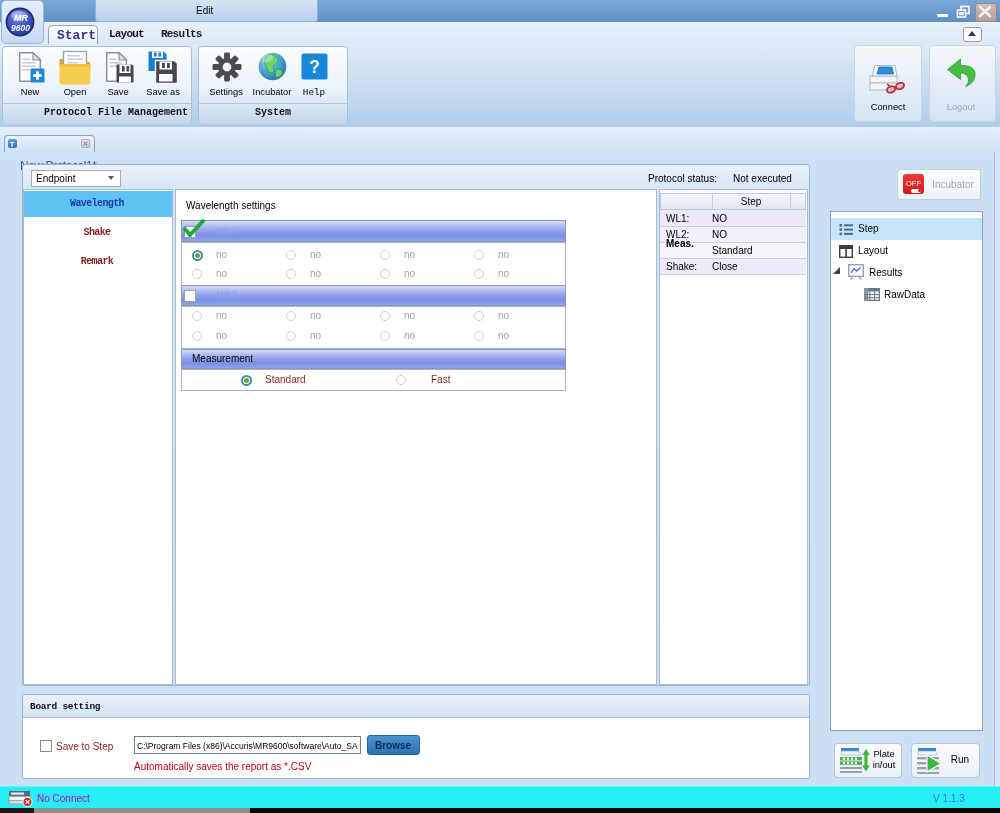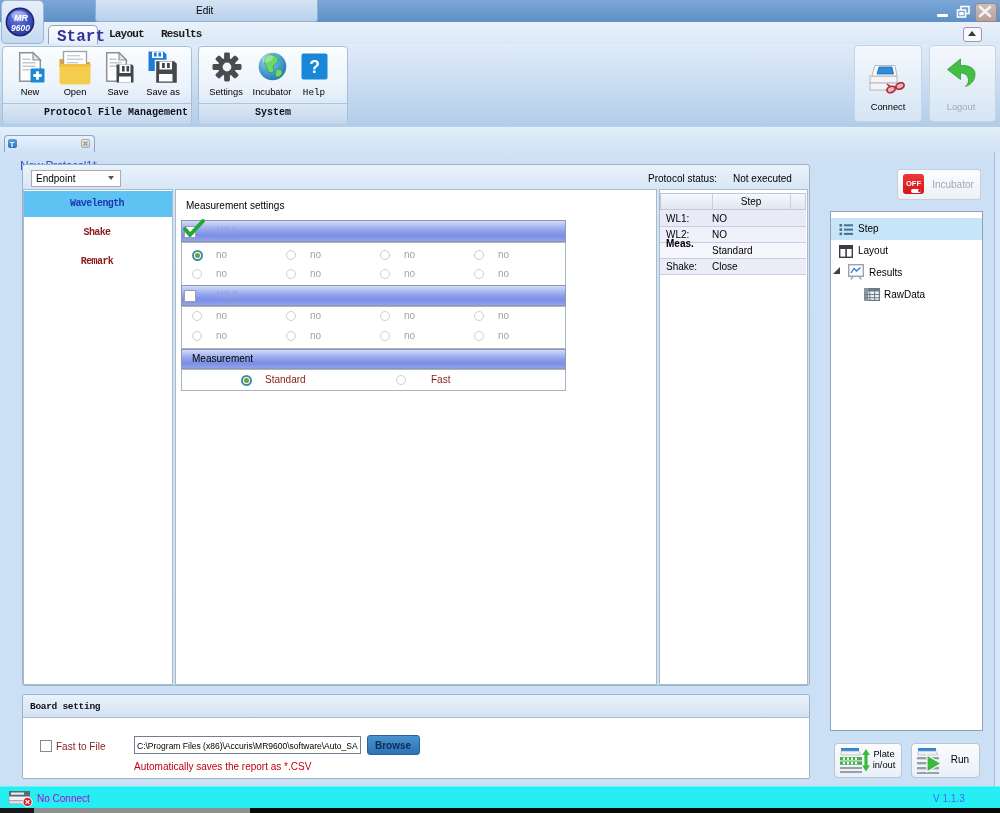--- a/index.html
+++ b/index.html
@@ -41,21 +41,21 @@
       </radialGradient>
     </defs>
     <circle cx="16" cy="16" r="15.6" fill="#E3E5EA"></circle>
     <circle cx="16" cy="16" r="13.6" fill="url(#lg)" stroke="#1A2878" stroke-width="1.6"></circle>
     <ellipse cx="15" cy="9.5" rx="8" ry="4.5" fill="#C8CEF2" opacity="0.55"></ellipse>
     <text x="17" y="15" font-size="9" font-style="italic" font-weight="bold" fill="#FFFFFF" text-anchor="middle" font-family="Liberation Sans">MR</text>
     <text x="16.5" y="24.5" font-size="8.5" font-style="italic" font-weight="bold" fill="#FFFFFF" text-anchor="middle" font-family="Liberation Sans">9600</text>
   </svg>
 
   <div class="abs" style="left:48px;top:25px;width:48px;height:19px;background:linear-gradient(#FEFEFF,#E4EEFA);border:1px solid #8FA5BF;border-bottom:none;border-radius:5px 5px 0 0;"></div>
-  <div class="m" style="left:57px;top:28px;font-size:16px;color:#33339A;">Start</div>
+  <div class="m" style="left:57px;top:28px;font-size:13px;color:#33339A;">Start</div>
   <div class="m" style="left:109px;top:28px;font-size:11px;letter-spacing:-0.8px;color:#1A1A1A;">Layout</div>
   <div class="m" style="left:161px;top:28px;font-size:11px;letter-spacing:-0.8px;color:#1A1A1A;">Results</div>
 
   <div class="abs" style="left:963px;top:27px;width:17px;height:13px;background:#F6FAFD;border:1px solid #B08CB8;border-radius:3px;"></div>
   <div class="abs" style="left:968px;top:31px;width:0;height:0;border-left:4px solid transparent;border-right:4px solid transparent;border-bottom:5px solid #3A3A3A;"></div>
 
   <div class="abs" style="left:0;top:44px;width:1000px;height:83px;background:linear-gradient(#E0EBF8,#B2CDE9);"></div>
 
   <div class="abs" style="left:2px;top:46px;width:190px;height:78px;background:linear-gradient(180deg,#FBFDFE 0%,#EAF2FB 55%,#DDEAF7 72%);border:1px solid #A9BFD8;border-radius:4px;box-sizing:border-box;"></div>
   <div class="abs" style="left:3px;top:103px;width:188px;height:20px;background:linear-gradient(#DCE8F5,#C2D6EC);border-top:1px solid #AEC4DC;border-radius:0 0 3px 3px;"></div>
@@ -206,21 +206,21 @@
   <div class="t" style="left:648px;top:173px;">Protocol status:</div>
   <div class="t" style="left:733px;top:173px;">Not executed</div>
 
   <div class="abs" style="left:23px;top:189px;width:150px;height:496px;background:#fff;border:1px solid #A9BACB;box-sizing:border-box;"></div>
   <div class="abs" style="left:24px;top:191px;width:148px;height:26px;background:#5EC2F2;"></div>
   <div class="m" style="left:97px;top:198px;font-size:10px;letter-spacing:-0.6px;color:#1C38B0;transform:translateX(-50%);">Wavelength</div>
   <div class="m" style="left:97px;top:227px;font-size:10px;letter-spacing:-0.6px;color:#8B1A1A;transform:translateX(-50%);">Shake</div>
   <div class="m" style="left:97px;top:256px;font-size:10px;letter-spacing:-0.6px;color:#8B1A1A;transform:translateX(-50%);">Remark</div>
 
   <div class="abs" style="left:175px;top:189px;width:482px;height:496px;background:#fff;border:1px solid #A9BACB;box-sizing:border-box;"></div>
-  <div class="t" style="left:186px;top:200px;">Measurement settings</div>
+  <div class="t" style="left:186px;top:200px;">Wavelength settings</div>
 
   <div class="abs" style="left:181px;top:220px;width:385px;height:22px;background:linear-gradient(#D4DCF7 0%,#9AAAEE 40%,#7A8FE6 72%,#90A2EA 100%);border:1px solid #8C96B8;box-sizing:border-box;"></div>
   <div class="abs" style="left:184px;top:226px;width:12px;height:12px;background:#fff;border:1px solid #9AA0A8;box-sizing:border-box;"></div>
   <svg class="abs" style="left:182px;top:218px;" width="24" height="21">
       <path d="M3 11 L8 17 L21 3" stroke="#22A83A" stroke-width="4" fill="none" stroke-linecap="round" stroke-linejoin="round"></path>
     </svg>
   <div class="t" style="left:217px;top:226px;color:#8DA2E2;opacity:0.85;">WL1</div>
 
   <div class="abs" style="left:181px;top:242px;width:385px;height:44px;background:#fff;border:1px solid #A9B4C2;box-sizing:border-box;"></div>
 
@@ -290,30 +290,30 @@
     <div class="t" style="left:712px;top:229px;">NO</div>
   <div class="t" style="left:666px;top:238px;font-weight:bold;">Meas.</div>
     <div class="t" style="left:712px;top:245px;">Standard</div>
   <div class="t" style="left:666px;top:261px;">Shake:</div>
     <div class="t" style="left:712px;top:261px;">Close</div>
 
   <div class="abs" style="left:22px;top:694px;width:788px;height:85px;background:#fff;border:1px solid #9FB2C8;border-radius:2px;box-sizing:border-box;"></div>
   <div class="abs" style="left:23px;top:695px;width:786px;height:22px;background:linear-gradient(#EAF2FB,#D3E2F3);border-bottom:1px solid #AABCCE;"></div>
   <div class="m" style="left:30px;top:701px;font-size:9.5px;letter-spacing:-0.3px;">Board setting</div>
   <div class="abs" style="left:40px;top:740px;width:12px;height:12px;background:#fff;border:1px solid #8A8A8A;box-sizing:border-box;"></div>
-  <div class="t" style="left:56px;top:741px;color:#8B1A1A;">Fast to File</div>
+  <div class="t" style="left:56px;top:741px;color:#8B1A1A;">Save to Step</div>
   <div class="abs" style="left:134px;top:736px;width:227px;height:18px;background:#fff;border:1px solid #708090;box-sizing:border-box;"></div>
   <div class="t" style="left:137px;top:741px;font-size:8.5px;width:222px;overflow:hidden;">C:\Program Files (x86)\Accuris\MR9600\software\Auto_SA</div>
   <div class="abs" style="left:367px;top:735px;width:53px;height:20px;background:linear-gradient(#4C94CF,#2A72B4);border:1px solid #2A62A0;border-radius:3px;box-sizing:border-box;"></div>
   <div class="t" style="left:393px;top:740px;font-weight:bold;color:#0E2C54;transform:translateX(-50%);">Browse</div>
   <div class="t" style="left:134px;top:761px;color:#C00010;">Automatically saves the report as *.CSV</div>
 
   <div class="abs" style="left:897px;top:169px;width:84px;height:31px;background:linear-gradient(#FDFEFF,#EBF1F7);border:1px solid #C8CED6;border-radius:3px;box-sizing:border-box;"></div>
   <div class="abs" style="left:903px;top:174px;width:21px;height:20px;background:linear-gradient(#EF3A3A,#D41414);border-radius:3px;"></div>
-  <div class="t" style="left:913.5px;top:179px;font-size:7.5px;font-weight:bold;color:#fff;transform:translateX(-50%);">OFF</div>
+  <div class="t" style="left:913.5px;top:179px;font-size:7.5px;font-weight:normal;color:#fff;transform:translateX(-50%);">OFF</div>
   <div class="abs" style="left:911px;top:188.5px;width:10px;height:4.5px;background:#fff;border-radius:2.5px;"></div>
   <div class="abs" style="left:917.5px;top:189.3px;width:3px;height:3px;background:#D41414;border-radius:50%;"></div>
   <div class="t" style="left:953px;top:179px;color:#A0A8B2;transform:translateX(-50%);">Incubator</div>
 
   <div class="abs" style="left:830px;top:211px;width:153px;height:520px;background:#fff;border:1px solid #8FA2B8;box-sizing:border-box;"></div>
   <div class="abs" style="left:831px;top:218px;width:151px;height:22px;background:#C7E5F9;"></div>
 
   <svg class="abs" style="left:839px;top:223px;" width="14" height="13" viewBox="0 0 14 13">
     <g fill="#44708F">
       <rect x="0.5" y="1" width="2.6" height="2.6"></rect>

